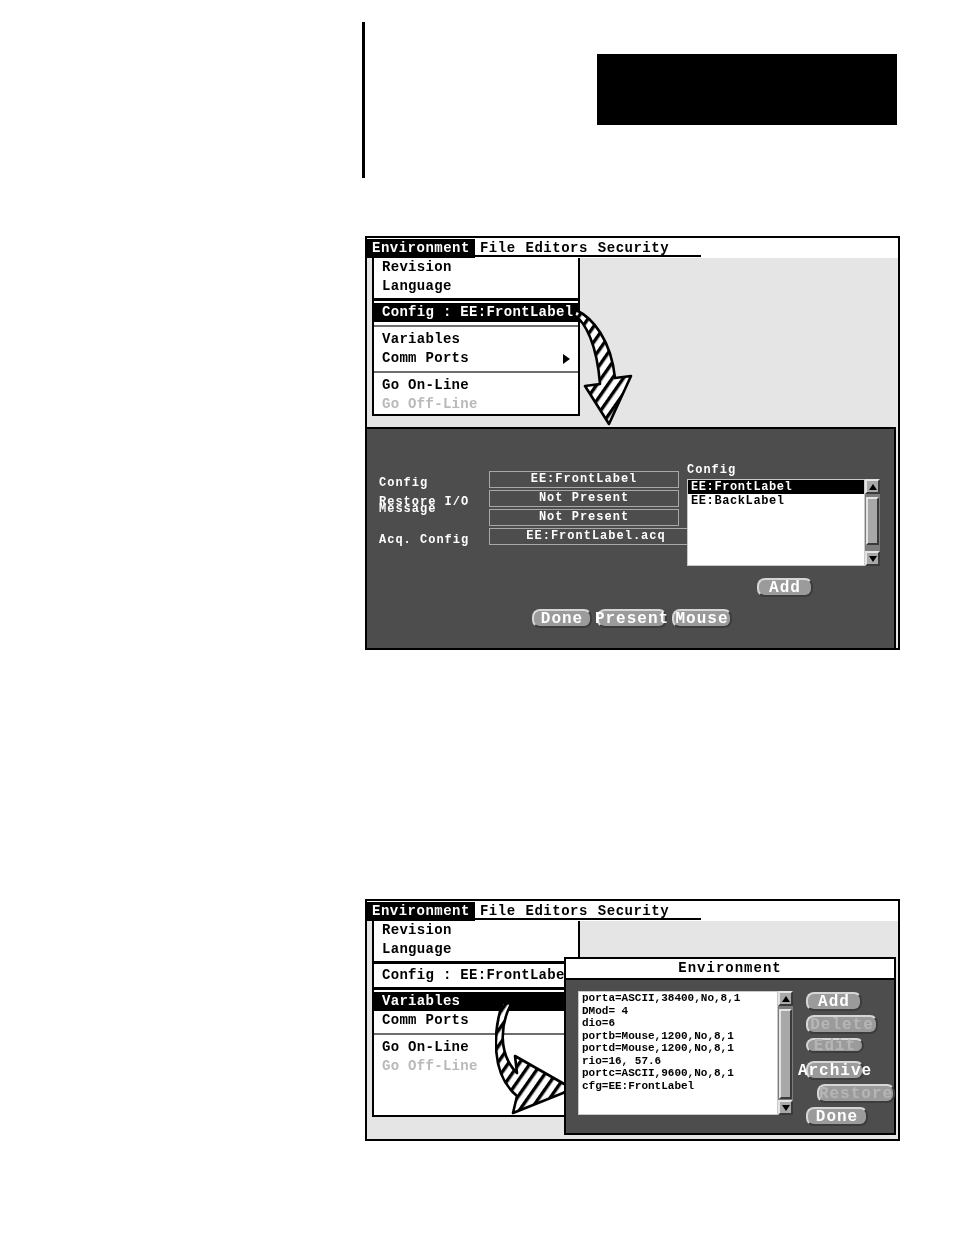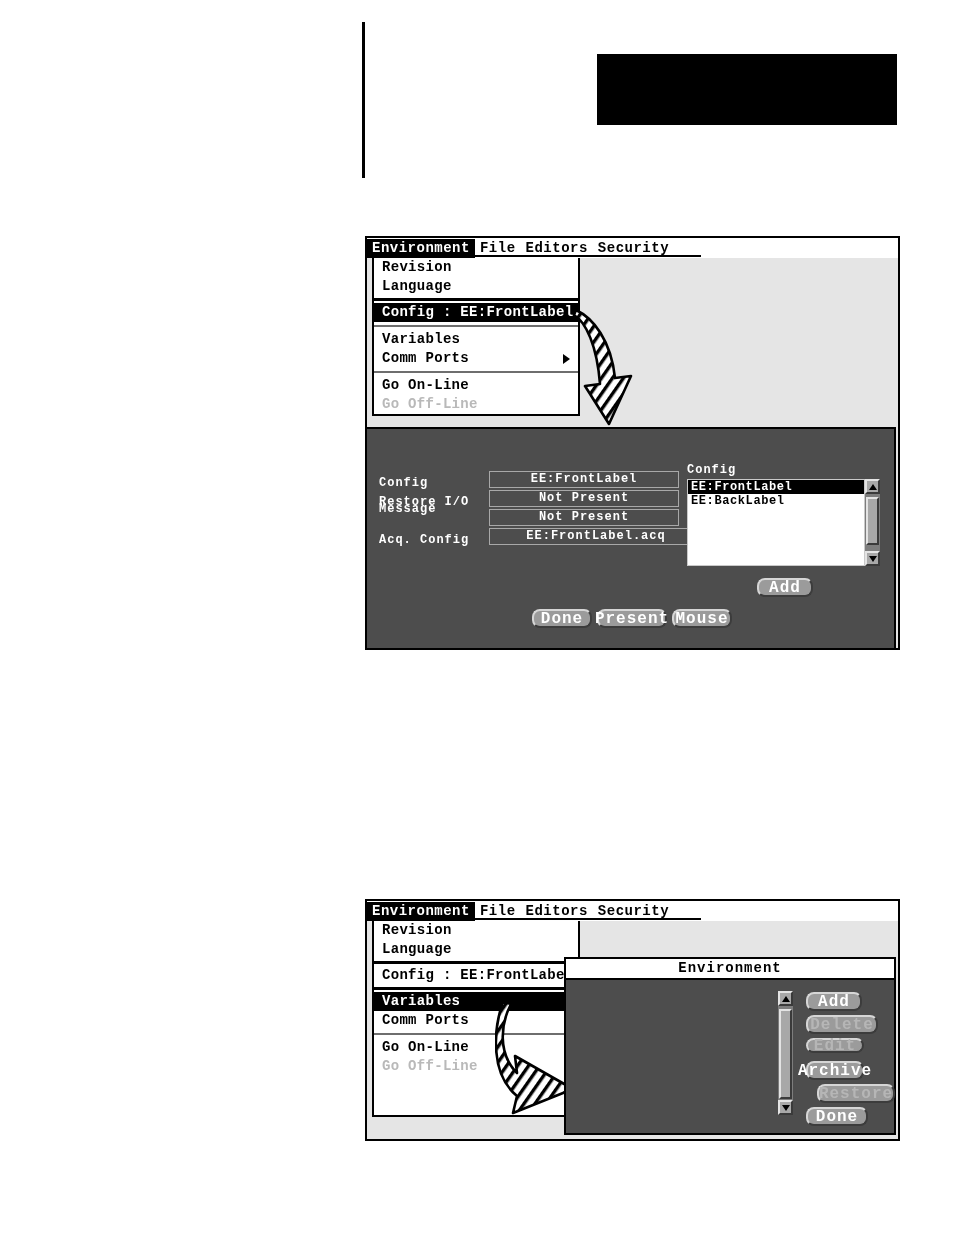--- a/index.html
+++ b/index.html
@@ -248,20 +248,30 @@
         <rect width="3.4" height="9" fill="#000"></rect>
       </pattern>
     </defs>
     <path d="M16,3 C6,22 2,52 22,72 L20,55 L78,88 L18,112 L22,95 C-6,72 -1,26 8,1 Z" fill="url(#hatchB)" stroke="#000" stroke-width="2.6" stroke-linejoin="round"></path>
   </svg>
 
   <div class="dialog" style="left:197px;top:56px;width:332px;height:178px;">
 
     <div class="dlg-title">Environment</div>
 
+    <div class="abs listbox" style="left:12px;top:32px;width:200px;height:124px;">
+      <div class="code-line">porta=ASCII,38400,No,8,1</div>
+      <div class="code-line">DMod= 4</div>
+      <div class="code-line">dio=6</div>
+      <div class="code-line">portb=Mouse,1200,No,8,1</div>
+      <div class="code-line">portd=Mouse,1200,No,8,1</div>
+      <div class="code-line">rio=16, 57.6</div>
+      <div class="code-line">portc=ASCII,9600,No,8,1</div>
+      <div class="code-line">cfg=EE:FrontLabel</div>
+    </div>
 
     <div class="sbar" style="left:212px;top:32px;width:15px;height:124px;">
       <div class="sbtn" style="top:0;">
         <span class="tri-up"></span>
       </div>
       <div class="sthumb" style="top:18px;height:90px;"></div>
       <div class="sbtn" style="top:109px;">
         <span class="tri-dn"></span>
       </div>
     </div>

